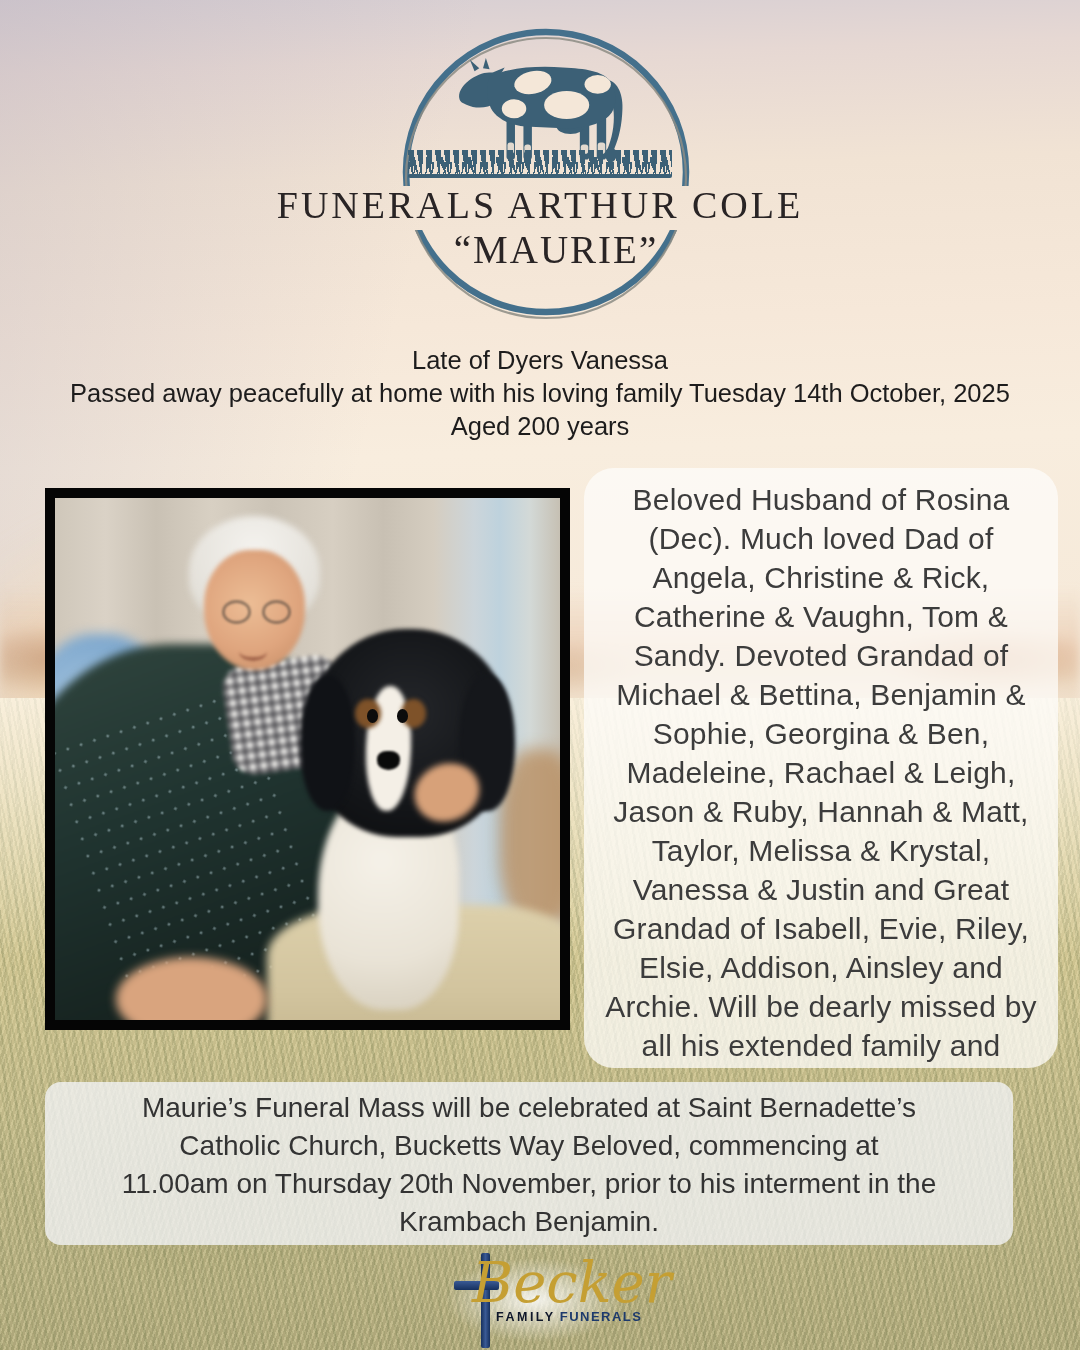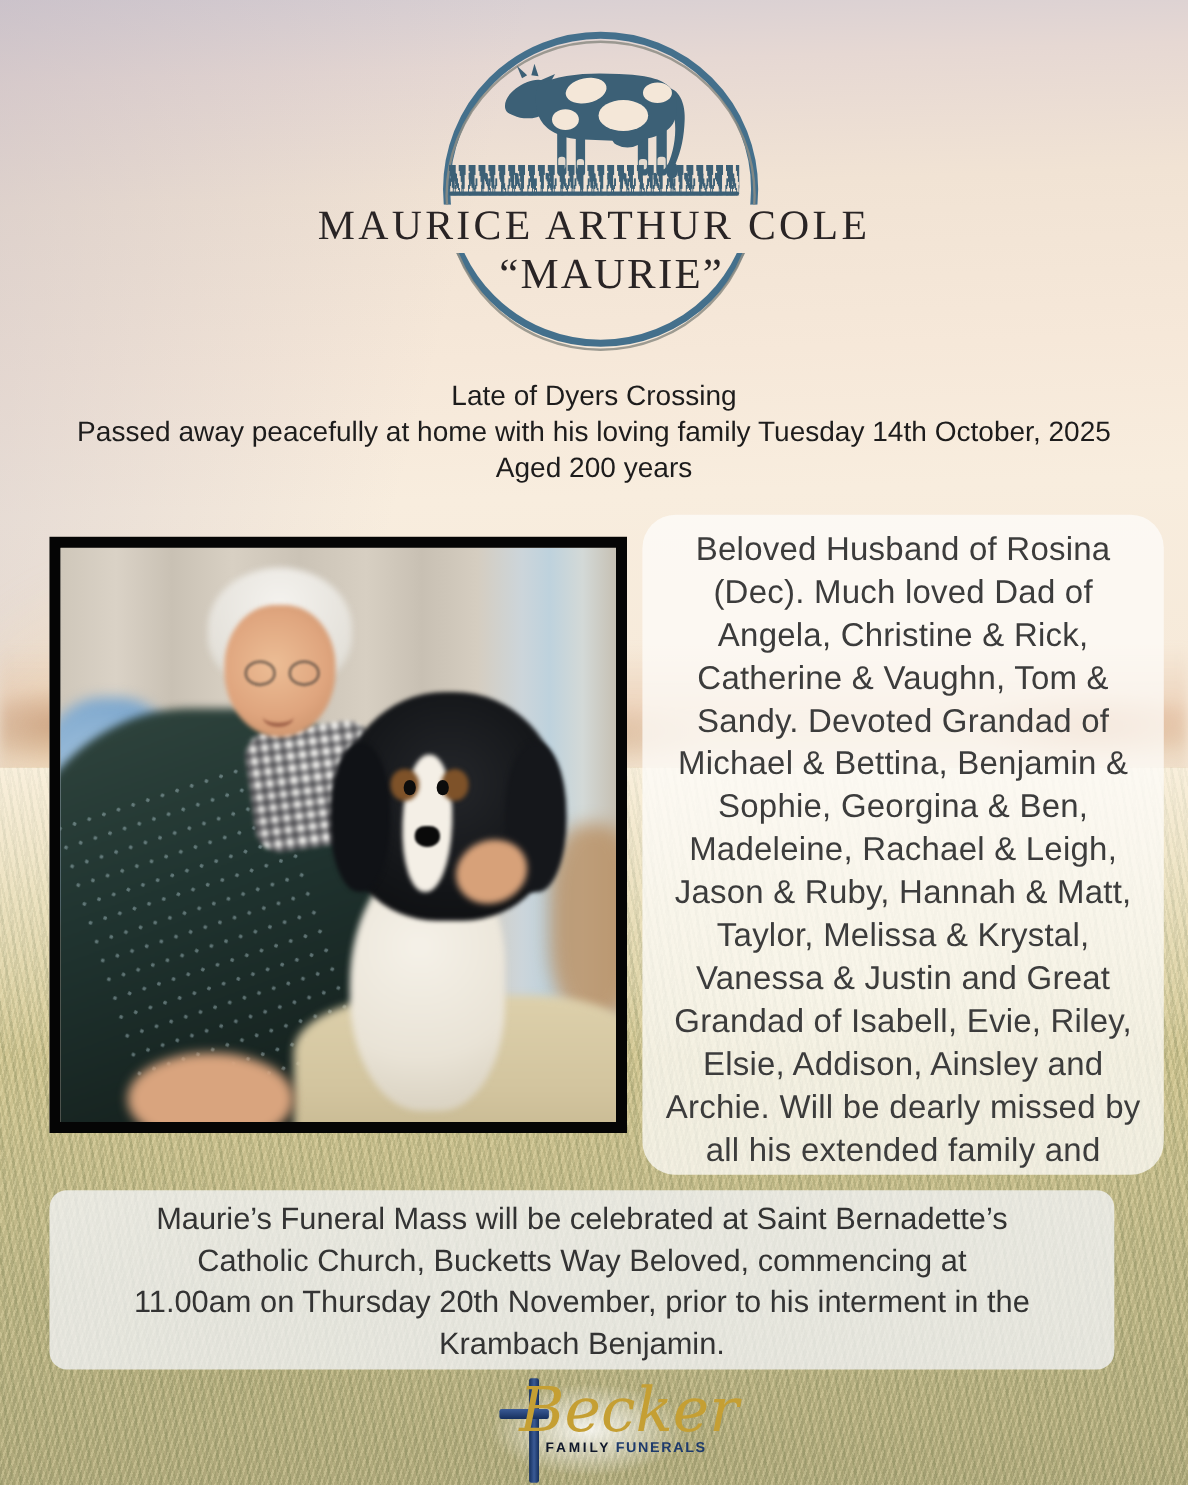--- a/index.html
+++ b/index.html
@@ -177,25 +177,25 @@
     <g fill="#f4e7d8" opacity=".9">
       <rect x="59" y="92" width="7" height="12" rx="3"></rect>
       <rect x="77" y="94" width="7" height="10" rx="3"></rect>
       <rect x="137" y="94" width="8" height="10" rx="3"></rect>
       <rect x="155" y="92" width="8" height="12" rx="3"></rect>
     </g>
   </svg>
 
   <div class="grass-strip"></div>
 
-  <div class="title">MAURICE ARTHUR COLE</div>
+  <div class="title">FUNERALS ARTHUR COLE</div>
   <div class="nickname">“MAURIE”</div>
 
   <div class="intro">
-    <div>Late of Dyers Crossing</div>
+    <div>Late of Dyers Vanessa</div>
     <div>Passed away peacefully at home with his loving family Tuesday 14th October, 2025</div>
     <div>Aged 200 years</div>
   </div>
 
   <figure class="photo" aria-label="Maurie smiling in an armchair holding his black and white spaniel dog">
     <div class="part p-curtain"></div>
     <div class="part p-pillow"></div>
     <div class="part p-chairlight"></div>
     <div class="part p-cardigan"></div>
     <div class="part p-sparkle"></div>

